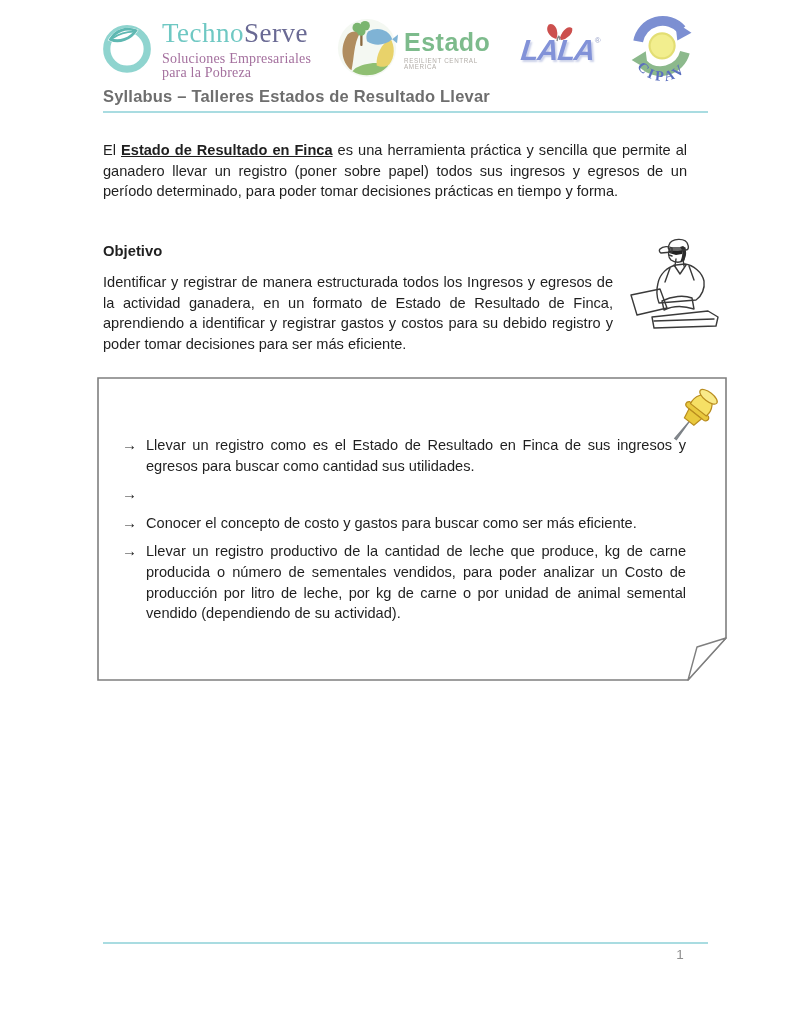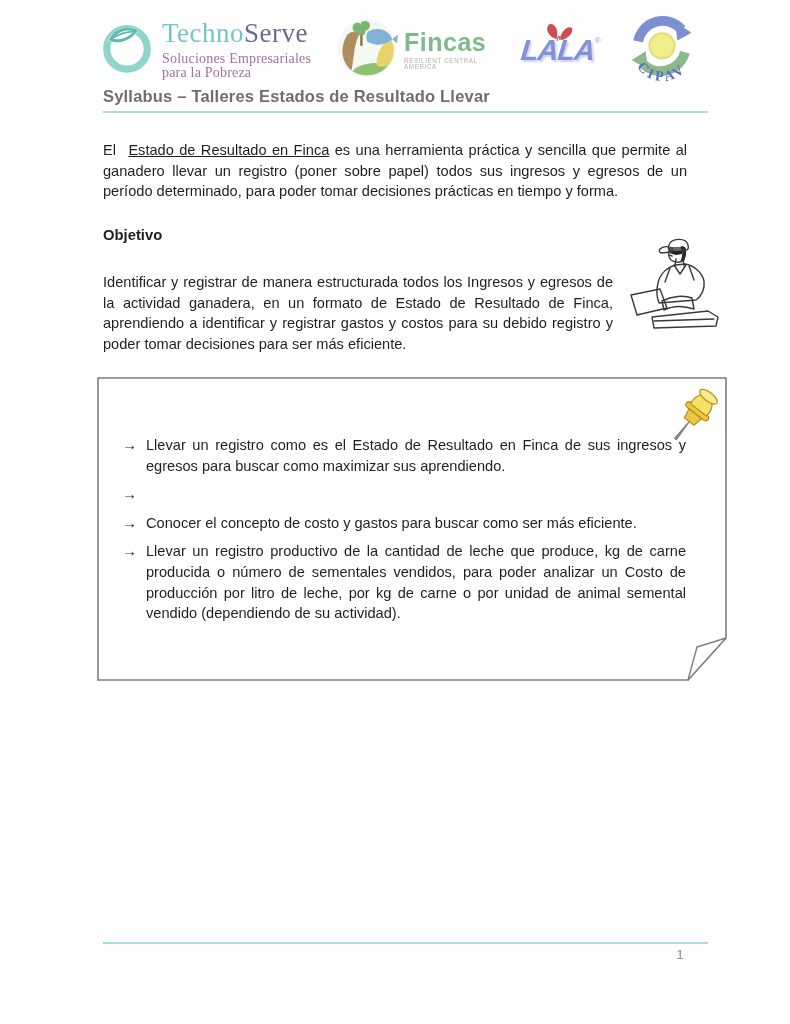--- a/index.html
+++ b/index.html
@@ -38,24 +38,24 @@
 
   
   .doc-title { position:absolute; left:103px; top:87px; width:590px;
                font-size:16.5px; font-weight:bold; color:var(--title_gray,#6e6e6e); letter-spacing:.2px; }
   .title-rule { position:absolute; left:103px; top:111px; width:605px; height:2px;
                 background:var(--accent_rule,#a9dce1); }
 
   
   .para { position:absolute; font-size:14.6px; line-height:20.6px; text-align:justify; }
   #intro-para { left:103px; top:140px; width:584px; }
-  .hl { font-weight:normal; text-decoration:underline;margin-left:7px; }
+  .hl { font-weight:bold; text-decoration:underline; }
 
   .sec-heading { position:absolute; font-size:14.8px; font-weight:bold; }
-  #objective-heading { left:103px; top:227px; }
+  #objective-heading { left:103px; top:243px; }
   #objective-para { left:103px; top:272px; width:510px; }
   #person-art { left:628px; top:237px; width:92px; height:100px; }
 
   
   #benefits-box { left:97px; top:377px; width:630px; height:305px; }
   #box-outline { position:absolute; left:0; top:0; }
   .box-heading { position:absolute; left:10px; top:17px; width:566px;
                  font-size:14.8px; font-weight:bold; }
   .bullets { position:absolute; left:25px; top:58px; width:660px; list-style:none; }
   .bullets li { display:flex; margin-bottom:8px; }
@@ -104,21 +104,21 @@
           <path d="M55 49 C61 41 61 30 56 22 C47 28 41 39 42 50 C46 52 51 52 55 49 Z" fill="#e8d26a"></path>
           <path d="M33 15 C44 9 55 14 58 23 C50 30 39 30 32 25 C31 21 31 18 33 15 Z" fill="#7fb3d5"></path>
           <path d="M58 23 L64 18 L63 27 Z" fill="#7fb3d5"></path>
           <rect x="25" y="14" width="2.4" height="16" rx="1" fill="#8a6a42"></rect>
           <circle cx="22" cy="11" r="5" fill="#7ab56f"></circle>
           <circle cx="30" cy="9" r="5" fill="#7ab56f"></circle>
           <circle cx="26" cy="15" r="4.4" fill="#7ab56f"></circle>
         </svg>
       </span>
       <span class="resca-text">
-        <div class="resca-name">Fincas</div>
+        <div class="resca-name">Estado</div>
         <div class="resca-sub">RESILIENT CENTRAL AMERICA</div>
       </span>
     </div>
 
     <div class="logo-lala">
       <span class="lala-fly">
         <svg width="34" height="26" viewBox="0 0 34 26">
           <path d="M15 22 C6 20 2 12 6 6 C12 3 17 10 16 18 Z" fill="#cc4f4d" stroke="#ffffff" stroke-width="1.6"></path>
           <path d="M17 20 C20 10 27 6 31 10 C32 16 26 22 19 23 Z" fill="#cc4f4d" stroke="#ffffff" stroke-width="1.6"></path>
           <path d="M15 23 C16 18 17 16 18 22" fill="none" stroke="#8a8a8a" stroke-width="1.4"></path>
@@ -197,21 +197,21 @@
           <path d="M18 27 C16 18 22 10 28 10 C34 10 40 18 38 27 Z" fill="#f6e065" stroke="#b98d1f" stroke-width="1.2"></path>
           <ellipse cx="28" cy="10.5" rx="10.5" ry="4.5" fill="#f9ea8a" stroke="#b98d1f" stroke-width="1.2"></ellipse>
           <path d="M20 32 L36 32 L34 42 L22 42 Z" fill="#e9c93e" stroke="#b98d1f" stroke-width="1.2"></path>
         </g>
       </svg>
     </div>
 
     <ul class="bullets">
       <li>
         <span class="b-arrow">→</span>
-        <span class="b-text">Llevar un registro como es el Estado de Resultado en Finca de sus ingresos y egresos para buscar como maximizar sus aprendiendo.</span>
+        <span class="b-text">Llevar un registro como es el Estado de Resultado en Finca de sus ingresos y egresos para buscar como cantidad sus utilidades.</span>
       </li>
       <li>
         <span class="b-arrow">→</span>
       </li>
       <li>
         <span class="b-arrow">→</span>
         <span class="b-text">Conocer el concepto de costo y gastos para buscar como ser más eficiente.</span>
       </li>
       <li>
         <span class="b-arrow">→</span>

